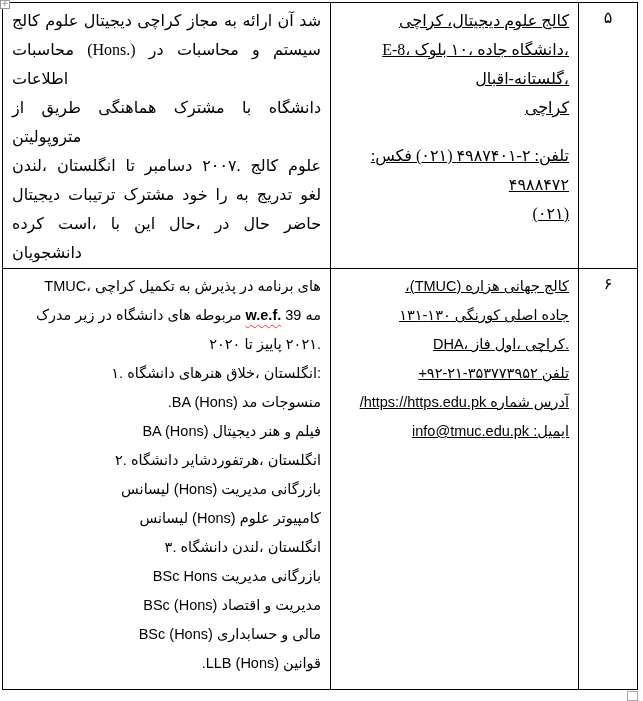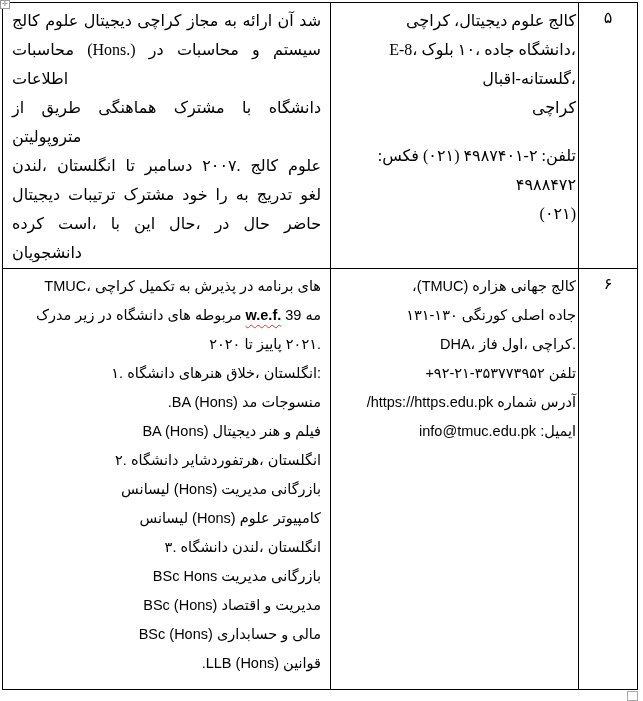--- a/index.html
+++ b/index.html
@@ -5,21 +5,21 @@
   html,body{margin:0;padding:0;background:#fff;}
   .page{position:relative;width:643px;height:701px;background:#ffffff;overflow:hidden;
         font-family:"DejaVu Sans",sans-serif;color:#000;}
   .tbl{position:absolute;left:2px;top:2px;width:636px;height:688px;
        border:1.5px solid #000;box-sizing:border-box;display:flex;flex-direction:column;}
   .row{display:flex;flex-direction:row;box-sizing:border-box;}
   .row.r5{height:266px;border-bottom:1.5px solid #000;}
   .row.r6{flex:1;}
   .cell{box-sizing:border-box;overflow:hidden;}
   .ca{width:328px;border-right:1.5px solid #000;padding:3px 9px 0 9px;}
-  .cb{width:248px;border-right:1.5px solid #000;padding:3px 2px 0 9px;}
+  .cb{width:248px;border-right:1.5px solid #000;padding:3px 9px 0 9px;text-decoration:underline;}
   .cn{flex:1;text-align:center;padding-top:5px;}
   .r5 .cell{font-family:"Liberation Serif","DejaVu Serif","DejaVu Sans",serif;font-size:16px;}
   .r6 .cell{font-family:"Liberation Sans","DejaVu Sans",sans-serif;font-size:14.5px;}
   .num{font-size:16px;font-family:"Liberation Serif","DejaVu Sans",serif;}
   .line{line-height:29px;min-height:29px;text-align:right;white-space:normal;}
   .r5 .line{line-height:29px;}
   .line.jl{text-align:justify;text-align-last:justify;}
   .line.gap{min-height:19px;height:19px;line-height:19px;}
   .sp{text-decoration-line:underline;text-decoration-style:wavy;text-decoration-color:#e53935;
       text-decoration-thickness:1px;text-underline-offset:4px;font-weight:bold;}

